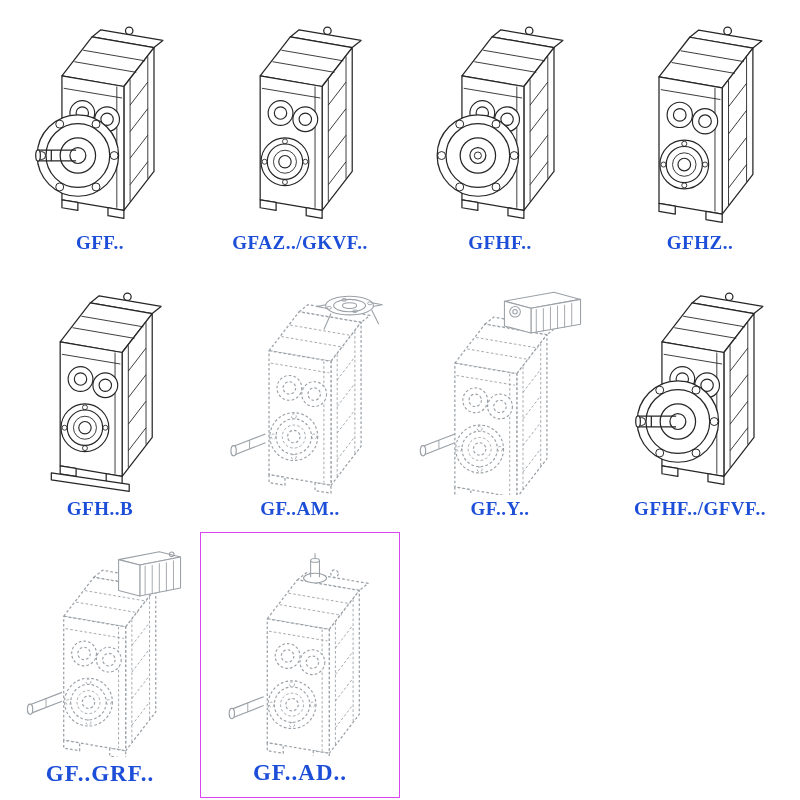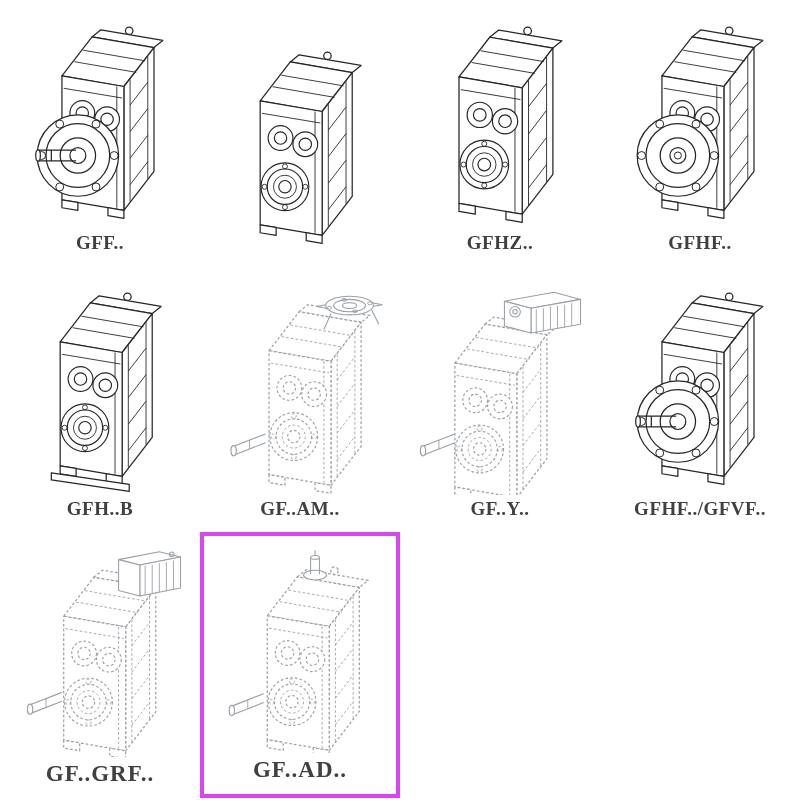--- a/index.html
+++ b/index.html
@@ -13,25 +13,25 @@
     margin:0 auto;
   }
   .cell {
     display:flex; flex-direction:column; align-items:center;
     justify-content:flex-end; padding:4px 0 12px;
     overflow:hidden;
   }
   .art { width:182px; height:208px; color:#262626; flex:0 0 auto; }
   .caption {
     font-weight:bold; font-size:19px; letter-spacing:.5px;
-    color:#404040; white-space:nowrap; margin-top:4px; line-height:1.1;
+    color:#1d4ed8; white-space:nowrap; margin-top:4px; line-height:1.1;
   }
   .cell.lg .caption { font-size:23px; letter-spacing:1px; }
   .cell.dashed .art { color:#9aa0a6; stroke-dasharray:3 2.4; }
-  .cell.boxed { border:4px solid #d946ef; }
+  .cell.boxed { border:1px solid #d946ef; }
   .hiddefs { position:absolute; width:0; height:0; overflow:hidden; }
 </style>
 </head>
 <body>
 
 <svg class="hiddefs" aria-hidden="true">
   <defs>
     <g id="g-housing" stroke="currentColor" fill="#fff" stroke-width="1.4" stroke-linejoin="round">
       <circle cx="110" cy="11" r="4.2" fill="none"></circle>
       <polygon points="68,18 78,10 148,22 138,30"></polygon>
@@ -153,44 +153,45 @@
     <figcaption class="caption">GFF..</figcaption>
   </figure>
 
   <figure class="cell">
     <svg class="art" viewBox="0 0 190 235">
       <g transform="translate(16,0)">
         <use href="#g-housing"></use>
           <use href="#g-bosses"></use>
       </g>
     </svg>
-  </figure>
-
-  <figure class="cell">
-    <svg class="art" viewBox="0 0 190 235">
-      <g transform="translate(14,0) scale(1.02)">
-        <use href="#g-housing"></use>
-          <use href="#g-bosses"></use>
-      </g>
-    </svg>
-    <figcaption class="caption">GFHZ..</figcaption>
+    <figcaption class="caption">GFAZ../GKVF..</figcaption>
   </figure>
 
   <figure class="cell">
     <svg class="art" viewBox="0 0 190 235">
       <g transform="translate(18,0)">
         <use href="#g-housing"></use>
           <use href="#g-bosses"></use>
           <use href="#g-flange"></use>
         <circle cx="52" cy="152" r="4" fill="none" stroke="currentColor" stroke-width="1.1"></circle>
       </g>
     </svg>
     <figcaption class="caption">GFHF..</figcaption>
   </figure>
 
+  <figure class="cell">
+    <svg class="art" viewBox="0 0 190 235">
+      <g transform="translate(14,0) scale(1.02)">
+        <use href="#g-housing"></use>
+          <use href="#g-bosses"></use>
+      </g>
+    </svg>
+    <figcaption class="caption">GFHZ..</figcaption>
+  </figure>
+
 
   <figure class="cell">
     <svg class="art" viewBox="0 0 190 235">
       <g transform="translate(16,0)">
         <use href="#g-housing"></use>
           <use href="#g-bosses"></use>
           <use href="#g-base"></use>
       </g>
     </svg>
     <figcaption class="caption">GFH..B</figcaption>

